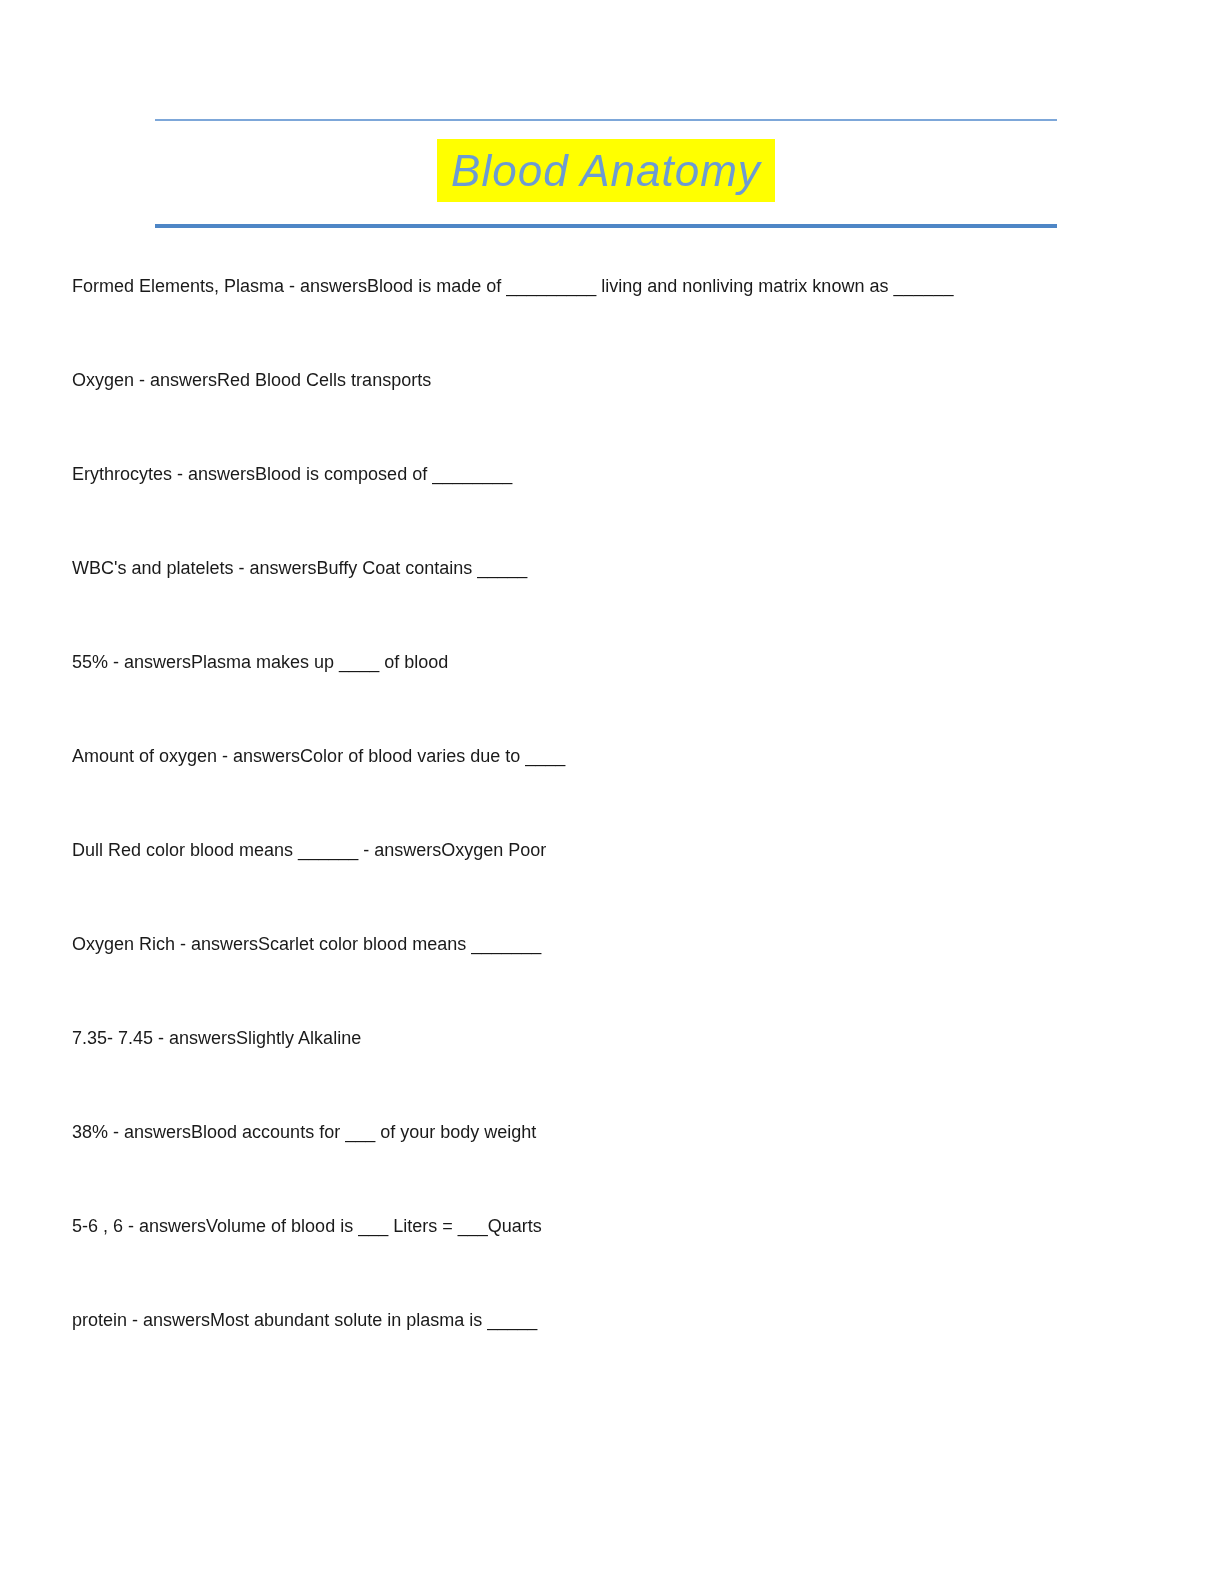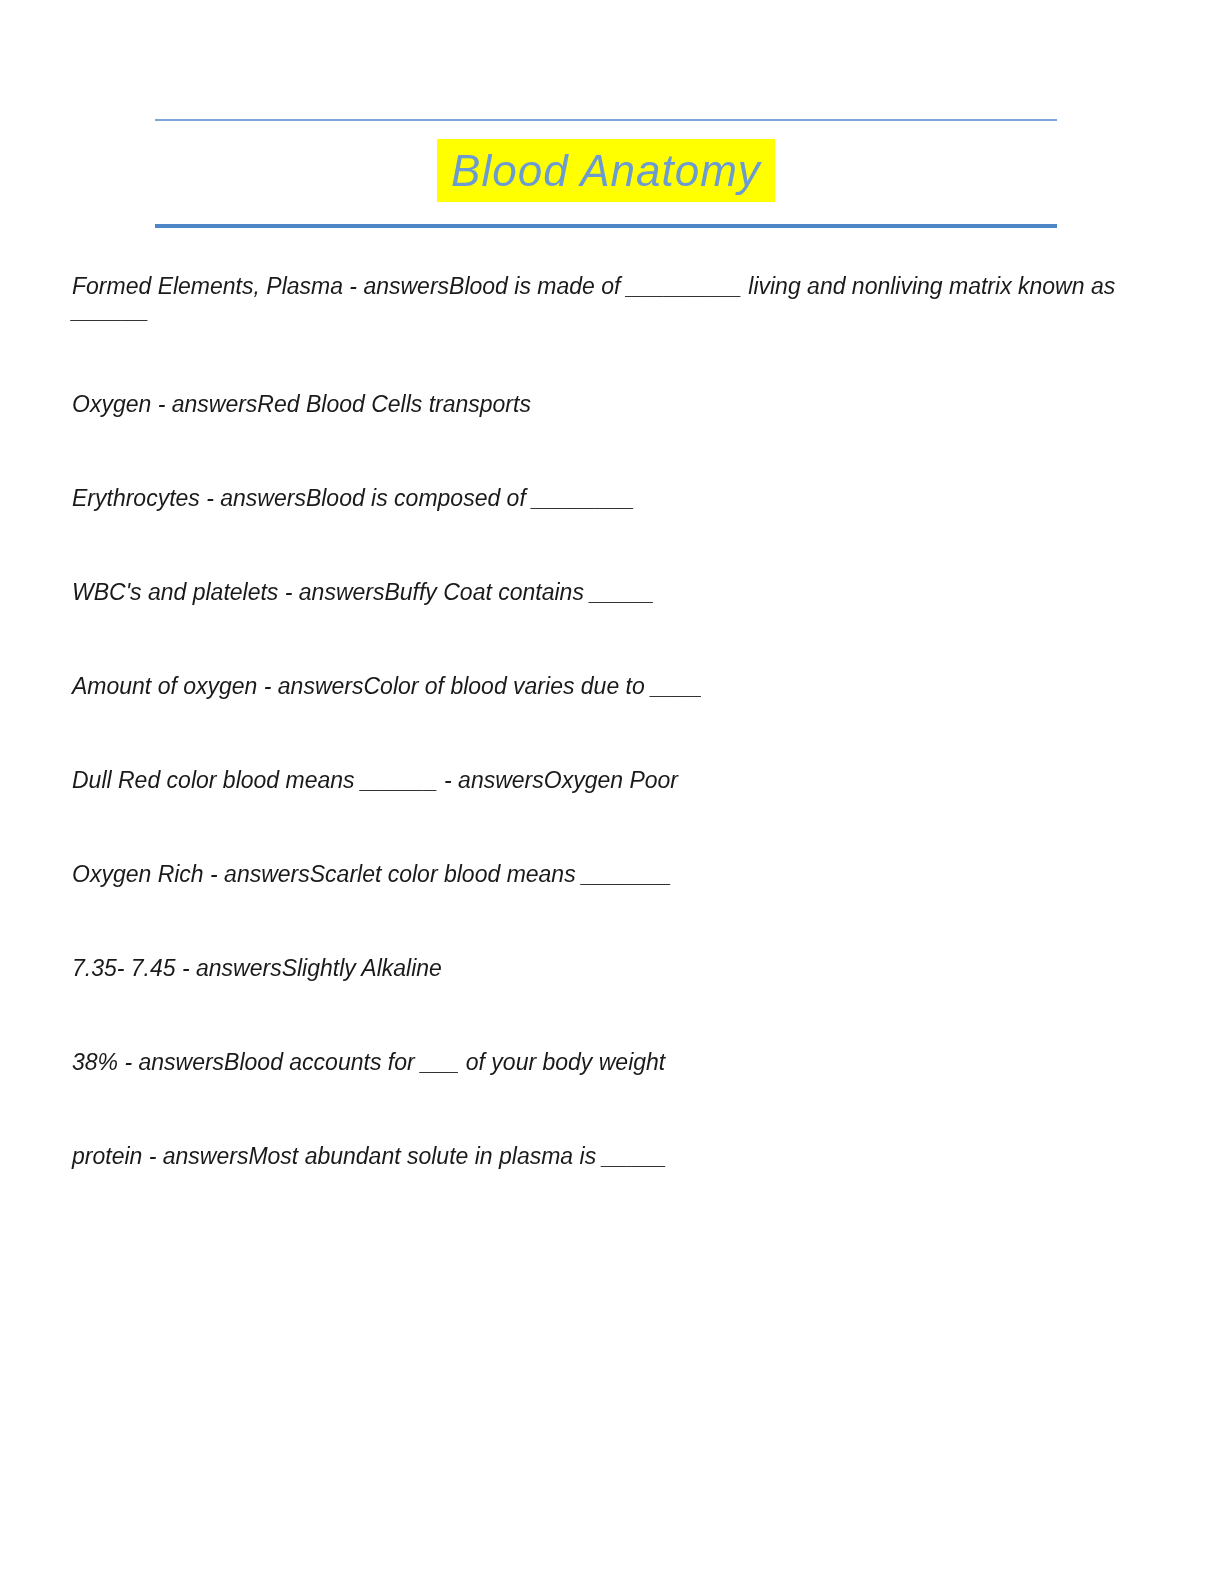--- a/index.html
+++ b/index.html
@@ -44,26 +44,25 @@
     font-size: 44px;
     line-height: 63px;
     padding: 0 14px;
     letter-spacing: 1px;
   }
   .body-text {
     margin: 0 72px;
     padding-top: 46px;
   }
   .qa-line {
-    font-size: 23px;
+    font-size: 18px;
     line-height: 24px;
     margin: 0 0 70px 0;
     white-space: pre-wrap;
     color: #1a1a1a;
-    font-style: italic;
   }
   .qa-line:last-child {
     margin-bottom: 0;
   }
 </style>
 </head>
 <body>
 
 <div class="page">
 
@@ -73,21 +72,23 @@
       <span class="page-title">Blood Anatomy</span>
     </div>
     <div class="rule rule-bottom"></div>
   </div>
 
   <div class="body-text">
     <p class="qa-line">Formed Elements, Plasma - answersBlood is made of _________ living and nonliving matrix known as ______</p>
     <p class="qa-line">Oxygen - answersRed Blood Cells transports</p>
     <p class="qa-line">Erythrocytes - answersBlood is composed of ________</p>
     <p class="qa-line">WBC's and platelets - answersBuffy Coat contains _____</p>
+    <p class="qa-line">55% - answersPlasma makes up ____ of blood</p>
     <p class="qa-line">Amount of oxygen - answersColor of blood varies due to ____</p>
     <p class="qa-line">Dull Red color blood means ______ - answersOxygen Poor</p>
     <p class="qa-line">Oxygen Rich - answersScarlet color blood means _______</p>
     <p class="qa-line">7.35- 7.45 - answersSlightly Alkaline</p>
     <p class="qa-line">38% - answersBlood accounts for ___ of your body weight</p>
+    <p class="qa-line">5-6 , 6 - answersVolume of blood is ___ Liters = ___Quarts</p>
     <p class="qa-line">protein - answersMost abundant solute in plasma is _____</p>
   </div>
 
 </div>
 
 </body></html>

